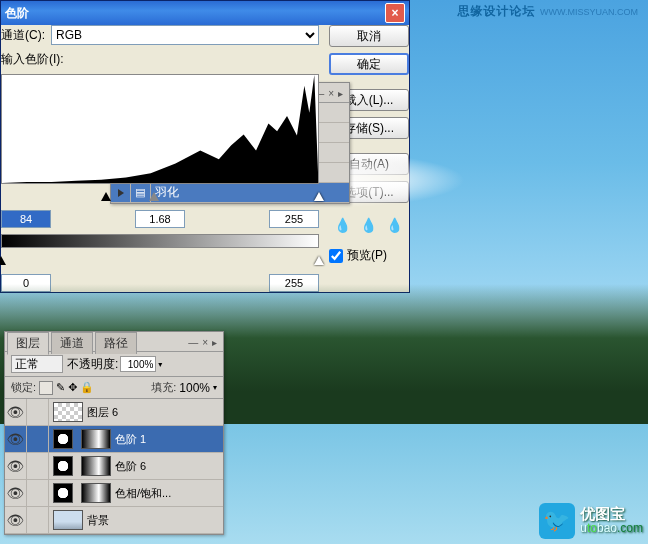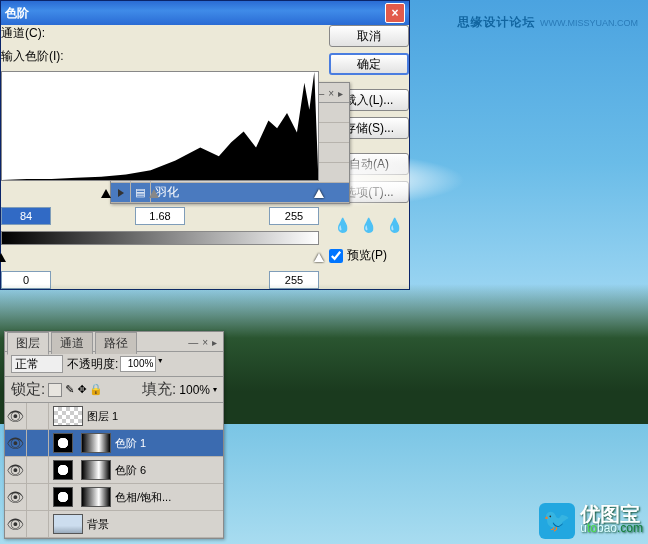--- a/index.html
+++ b/index.html
@@ -1,25 +1,25 @@
 <!DOCTYPE html>
 <html><head>
 <meta charset="utf-8">
 <style>
 *{box-sizing:border-box;margin:0;padding:0;font-family:"Microsoft YaHei",SimSun,Arial,sans-serif;font-size:12px}
 body{width:648px;height:544px;background:linear-gradient(180deg,#4ba3e0 0%,#6abce8 30%,#9dd6f2 55%,#d4eef9 70%,#e8f5fa 85%);position:relative;overflow:hidden}
 .bg-clouds{position:absolute;top:120px;left:0;right:0;height:120px;background:radial-gradient(ellipse 200px 40px at 50% 50%,#fff 0%,rgba(255,255,255,.6) 40%,transparent 70%)}
 .bg-hills{position:absolute;bottom:80px;left:0;right:0;height:180px;background:linear-gradient(180deg,transparent 0%,#2a5530 30%,#1a3a1e 60%)}
 .bg-water{position:absolute;bottom:0;left:0;right:0;height:120px;background:linear-gradient(180deg,#7ac5e5 0%,#a8dcf0 100%)}
-.watermark-top{position:absolute;top:14px;right:10px;color:#1165a0;font-size:13px;font-weight:bold;letter-spacing:1px}
+.watermark-top{position:absolute;top:3px;right:10px;color:#1165a0;font-size:13px;font-weight:bold;letter-spacing:1px}
 .watermark-top .url{font-size:9px;font-weight:normal;color:#2a7bb8;letter-spacing:0}
 .watermark-bottom{position:absolute;bottom:5px;right:5px;display:flex;align-items:center;gap:5px}
 .wm-badge{width:36px;height:36px;background:#22a7e0;border-radius:6px;display:flex;align-items:center;justify-content:center;font-size:22px;color:#fff}
 .wm-text{display:flex;flex-direction:column;line-height:14px}
-.wm-text .cn{font-size:20px;font-weight:bold;color:#fff;text-shadow:1px 1px 2px #0a4d2f}
+.wm-text .cn{font-size:15px;font-weight:bold;color:#fff;text-shadow:1px 1px 2px #0a4d2f}
 .wm-text .en{font-size:11px;color:#dff;text-shadow:1px 1px 2px #0a4d2f}
 .wm-text .en .green{color:#4ae04a}
 .wm-text .en .orange{color:#15803d}
 
 
 .panel{position:absolute;background:#d6d3ce;border:1px solid #8a8a8a;box-shadow:1px 1px 3px rgba(0,0,0,.3)}
 .panel-tabs{display:flex;align-items:center;background:#d6d3ce;height:20px;padding:2px 2px 0;border-bottom:1px solid #999}
 .tab{padding:2px 8px;background:#c6c2bc;border:1px solid #999;border-bottom:none;margin-right:2px;color:#333;cursor:default}
 .tab.active{background:#d6d3ce;border-bottom:1px solid #d6d3ce;margin-bottom:-1px}
 .panel-ctrl{margin-left:auto;display:flex;gap:4px;padding-right:4px}
@@ -32,25 +32,25 @@
 .hist-cell{width:20px;height:100%;border-right:1px solid #b7b3ad;display:flex;align-items:center;justify-content:center}
 .hist-icon{width:16px;height:14px;display:flex;align-items:center;justify-content:center;font-size:11px;color:#555}
 .hist-row.active .hist-icon{color:#fff}
 .hist-label{padding-left:4px;flex:1}
 .tri{width:0;height:0;border-top:4px solid transparent;border-bottom:4px solid transparent;border-left:6px solid #333}
 
 
 #layers-panel{left:4px;top:331px;width:220px}
 .layer-tools{display:flex;align-items:center;gap:4px;padding:3px 6px;border-bottom:1px solid #999;background:#d6d3ce}
 .layer-tools .sel{width:52px;height:18px;background:#efefef;border:1px solid #999;display:inline-flex;align-items:center;padding:0 3px}
-.layer-tools .combo{display:inline-flex;gap:2px}
+.layer-tools .combo{display:inline-flex;align-items:center;gap:2px}
 .layer-tools .val{width:36px;height:16px;background:#fff;border:1px solid #999;display:inline-flex;align-items:center;justify-content:flex-end;padding:0 2px;font-size:10px}
 .lock-row{display:flex;align-items:center;gap:3px;padding:3px 6px;border-bottom:1px solid #999;background:#d6d3ce}
 .lock-row .chk{width:14px;height:14px;border:1px solid #888;background:#e8e5df}
-.lock-row .label{font-size:15px;color:#333}
+.lock-row .label{font-size:11px;color:#333}
 .layer-row{display:flex;align-items:center;height:27px;border-bottom:1px solid #b7b3ad;background:#d6d3ce}
 .layer-row.selected{background:#3b6bb0;color:#fff}
 .layer-eye{width:22px;height:100%;border-right:1px solid #b7b3ad;display:flex;align-items:center;justify-content:center;font-size:14px;color:#333}
 .layer-link{width:22px;height:100%;border-right:1px solid #b7b3ad;display:flex;align-items:center;justify-content:center}
 .layer-thumb{width:30px;height:20px;border:1px solid #555;background:#e0e0e0;margin:0 4px;display:flex;align-items:center;justify-content:center;font-size:9px}
 .layer-thumb.checker{background:repeating-conic-gradient(#ccc 0 25%,#fff 0 50%) 0 0/8px 8px}
 .layer-thumb.grad{background:linear-gradient(90deg,#000 0%,#fff 60%,#000 100%)}
 .layer-thumb.mini{width:20px}
 .layer-name{font-size:11px}
 .layer-name.italic{}
@@ -175,21 +175,21 @@
     <span style="flex:1"></span>
     <span class="label">填充:</span>
     <span class="val">100%</span>
     <span style="font-size:8px">▾</span>
   </div>
   <div id="layer-list">
       <div class="layer-row">
         <div class="layer-eye">👁</div>
   <div class="layer-link"></div>
   <div class="layer-thumb checker"></div>
-  <div class="layer-name ">图层 1</div>
+  <div class="layer-name ">图层 6</div>
       </div>
       <div class="layer-row selected">
         <div class="layer-eye">👁</div>
   <div class="layer-link"></div>
   <div class="layer-thumb mini" style="background:radial-gradient(circle,#fff 40%,#000 42%)"></div>
         <div class="layer-thumb grad"></div>
   <div class="layer-name ">色阶 1</div>
       </div>
       <div class="layer-row">
         <div class="layer-eye">👁</div>
@@ -216,20 +216,23 @@
 
 <div id="levels-dialog">
   <div class="dlg-title">
     <span>色阶</span>
     <span class="close">×</span>
   </div>
   <div class="dlg-body">
     <div class="dlg-left">
       <div class="row">
         <label>通道(C):</label>
+        <select>
+          <option>RGB</option>
+        </select>
       </div>
       <label>输入色阶(I):</label>
       <div class="histogram">
         <svg id="hist-svg" viewBox="0 0 255 100" preserveAspectRatio="none">
             <polygon points="0,100 0,100 20,99 40,99 60,98 80,97 100,95 120,91 140,82 160,70 175,78 185,65 195,55 205,70 215,45 222,52 230,38 238,56 244,10 248,35 252,0 255,90 255,100" fill="#000"></polygon>
           </svg>
       </div>
       <div class="slider-track">
         <span class="slider-tri" style="left:33%"></span>
         <span class="slider-tri gray" style="left:48%"></span>

